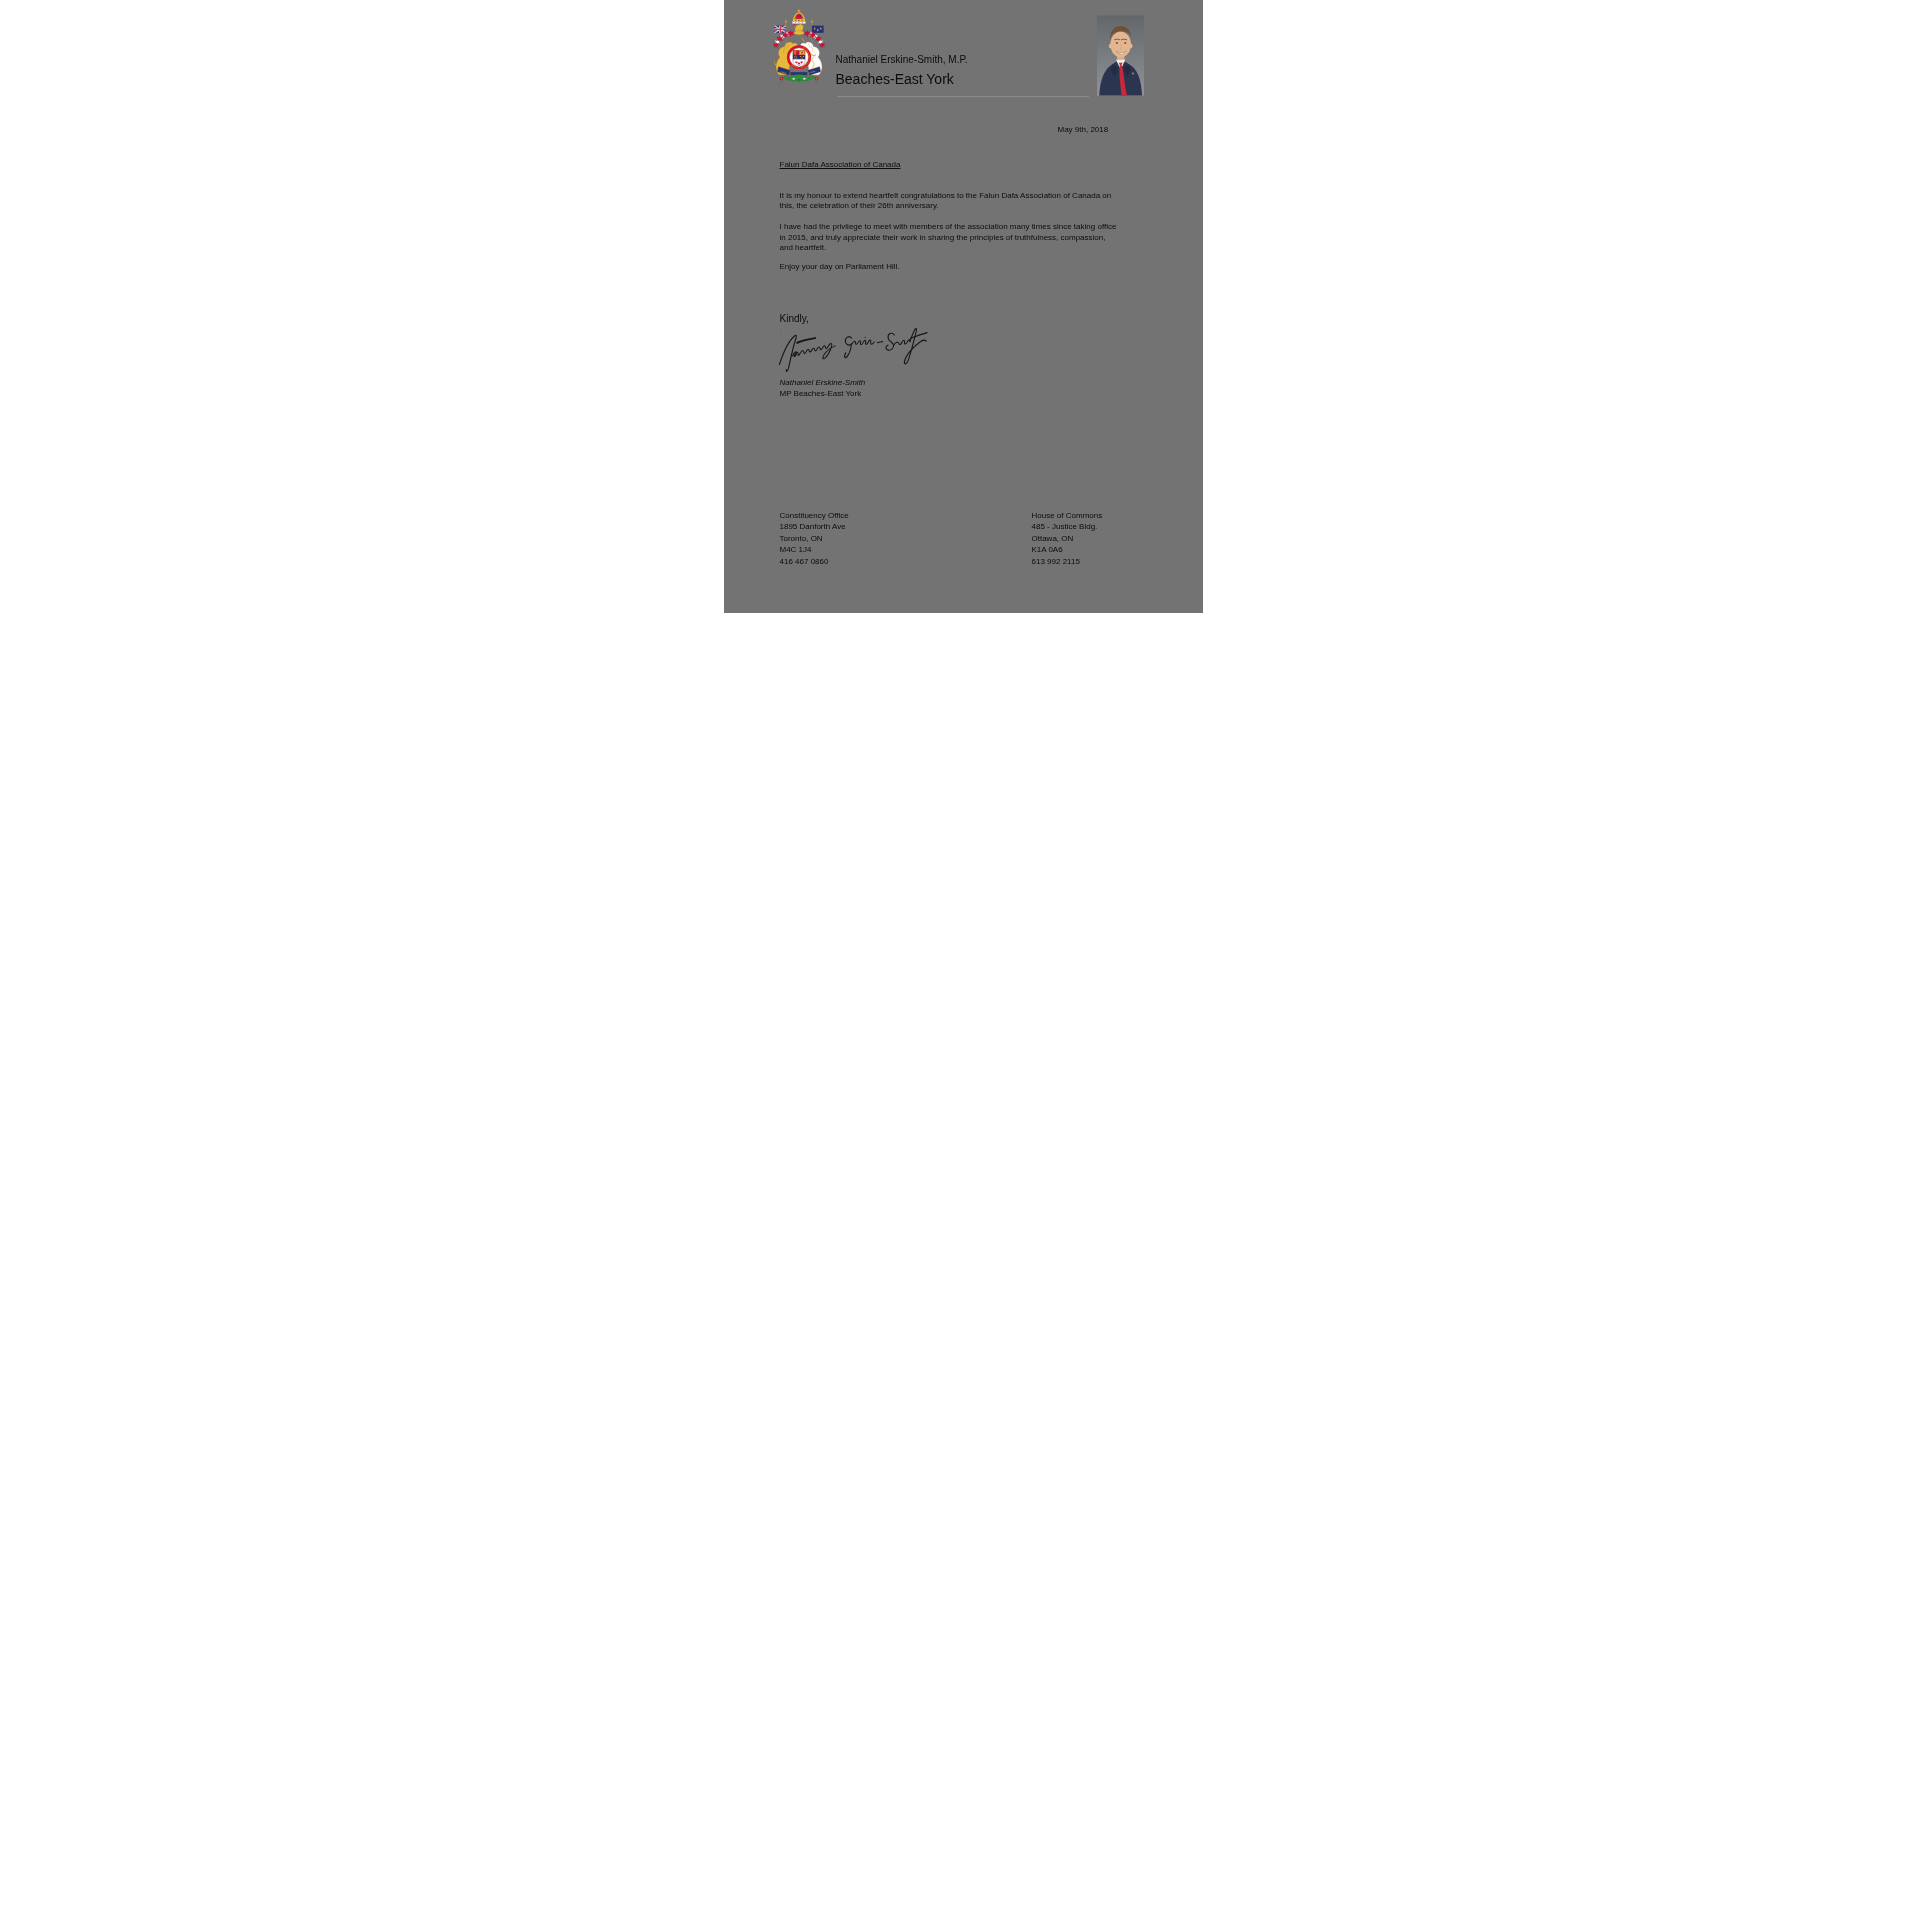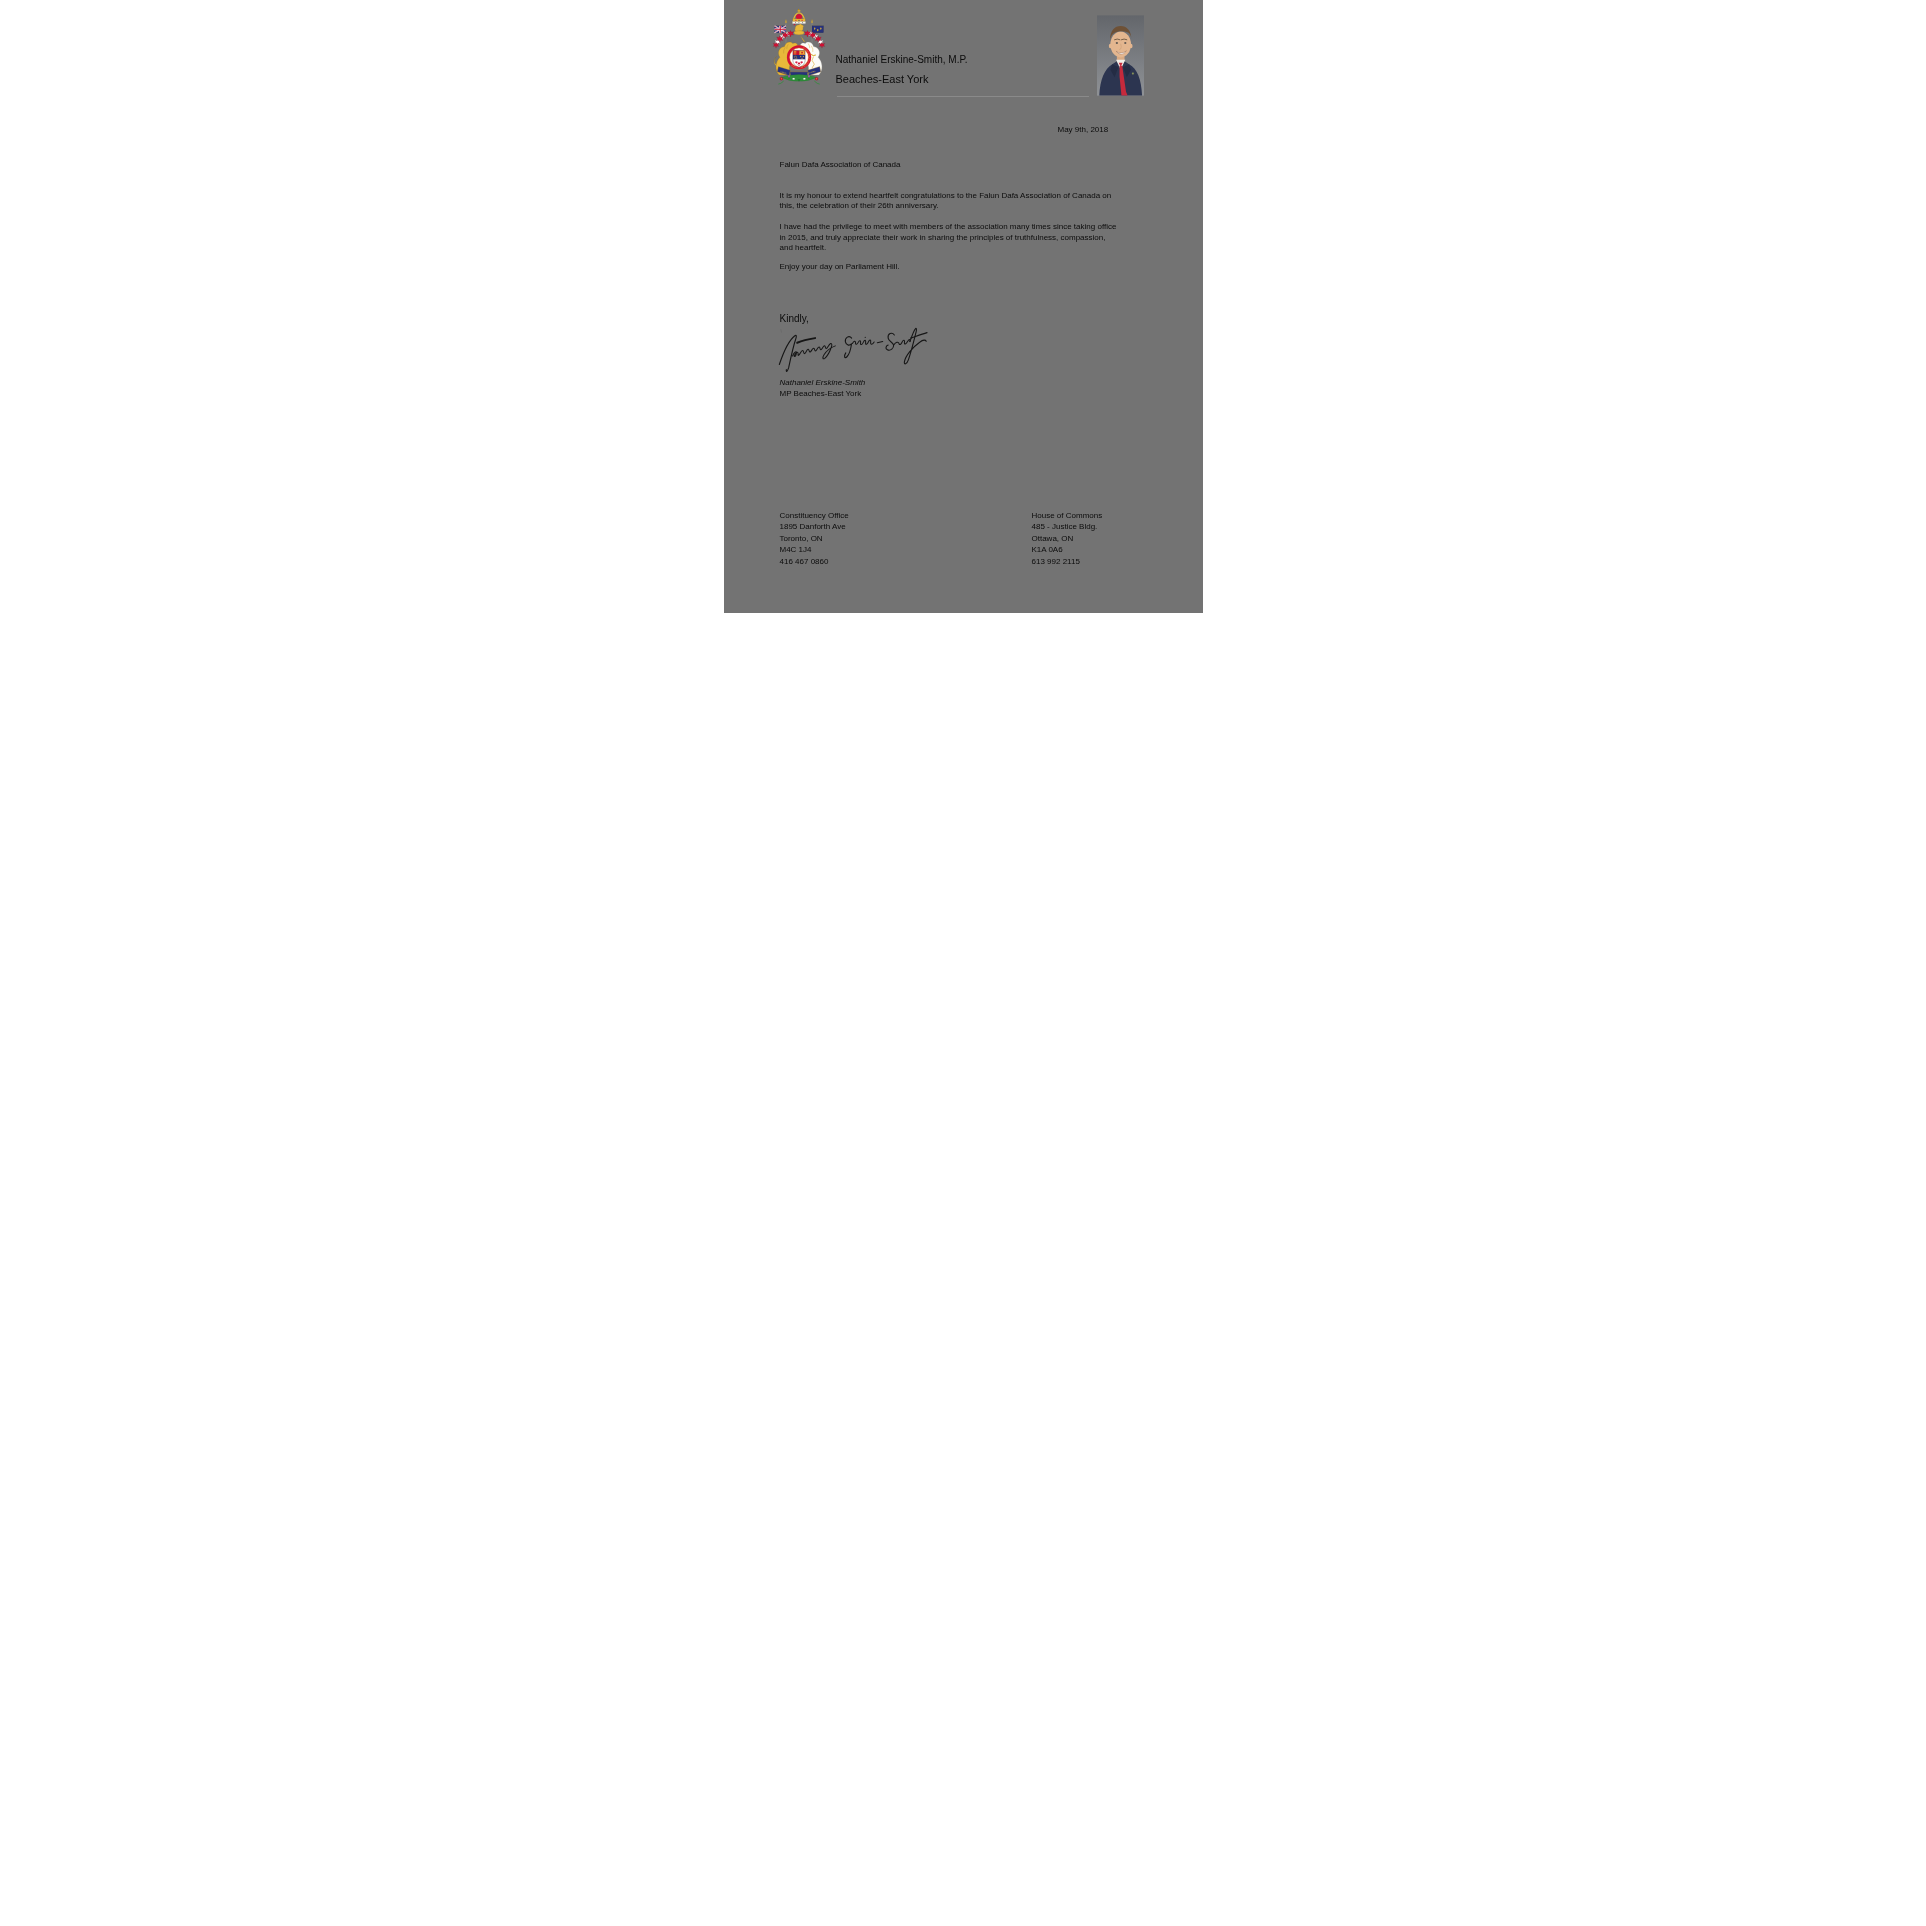--- a/index.html
+++ b/index.html
@@ -9,26 +9,26 @@
     height:613px;
     margin:0 auto;
     background:#737373;
     font-family:"Liberation Sans", sans-serif;
     color:#0c0c0c;
     overflow:hidden;
   }
   .abs{position:absolute;}
   .nw{white-space:nowrap;}
   .header-name{left:112px;top:54px;font-size:10px;line-height:12.3px;}
-  .header-riding{left:112px;top:74px;font-size:11px;line-height:10.4px;}
+  .header-riding{left:112px;top:74px;font-size:14px;line-height:10.4px;}
   .header-rule{left:113px;top:96px;width:252px;height:1.2px;background:#8a8a8a;}
   .crest{left:44px;top:9.2px;width:62px;height:82px;}
   .photo{left:373px;top:15px;width:47px;height:81px;}
   .date-line{left:334px;top:125px;font-size:8px;line-height:10.4px;}
-  .recipient{left:56px;top:160px;font-size:8px;line-height:10.4px;}
+  .recipient{left:56px;top:160px;font-size:8px;line-height:10.4px;text-decoration:underline;}
   .body-line{font-size:8px;line-height:10.4px;left:56px;}
   .closing{left:56px;top:314px;font-size:10px;line-height:10.4px;}
   .signature{left:53px;top:327px;width:171px;height:49px;}
   .signer-name{left:56px;top:378px;font-size:8px;line-height:10.4px;font-style:italic;}
   .signer-title{left:56px;top:389px;font-size:8px;line-height:10.4px;}
   .footer-col{top:510px;font-size:8px;line-height:11.4px;}
   .footer-col .title{font-weight:normal;}
   .footer-left{left:56px;}
   .footer-right{left:308px;}
 </style>

